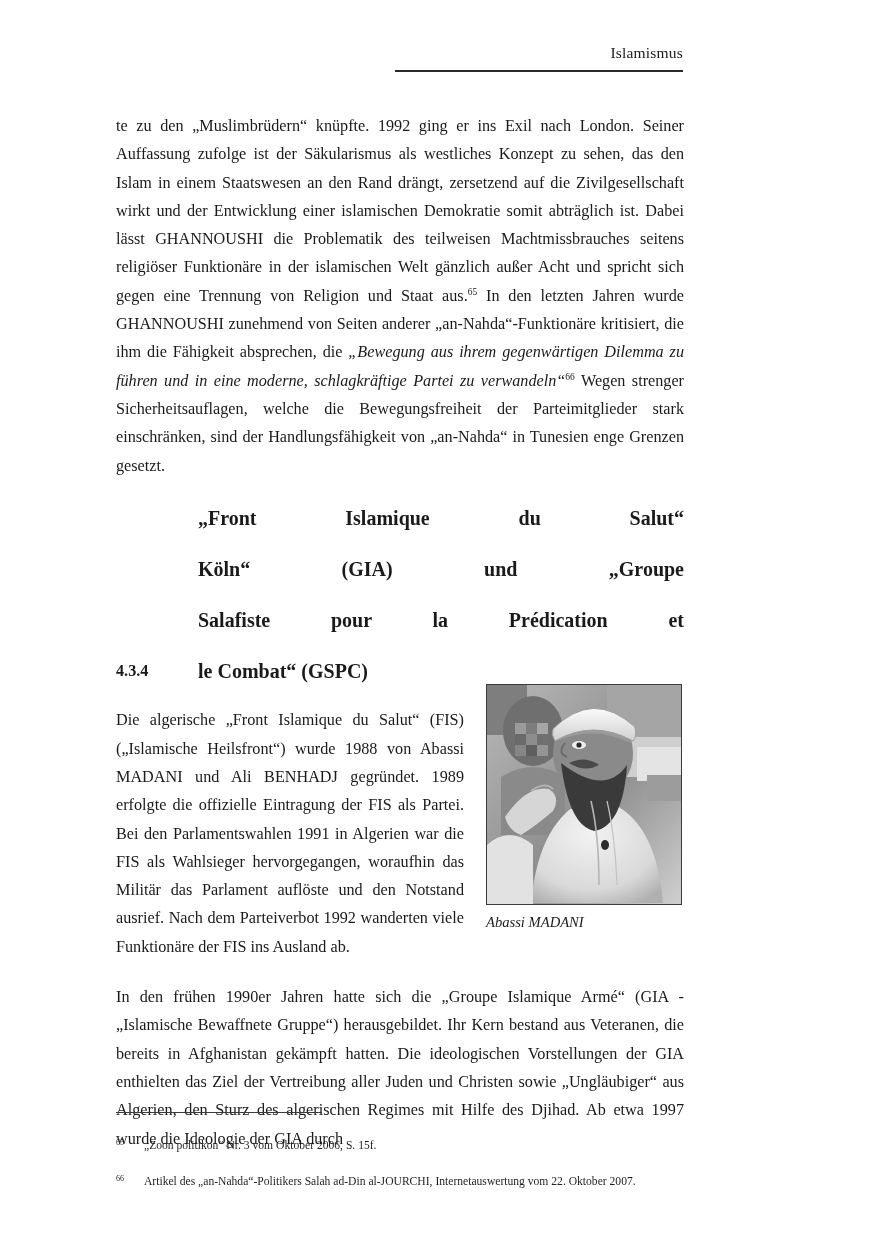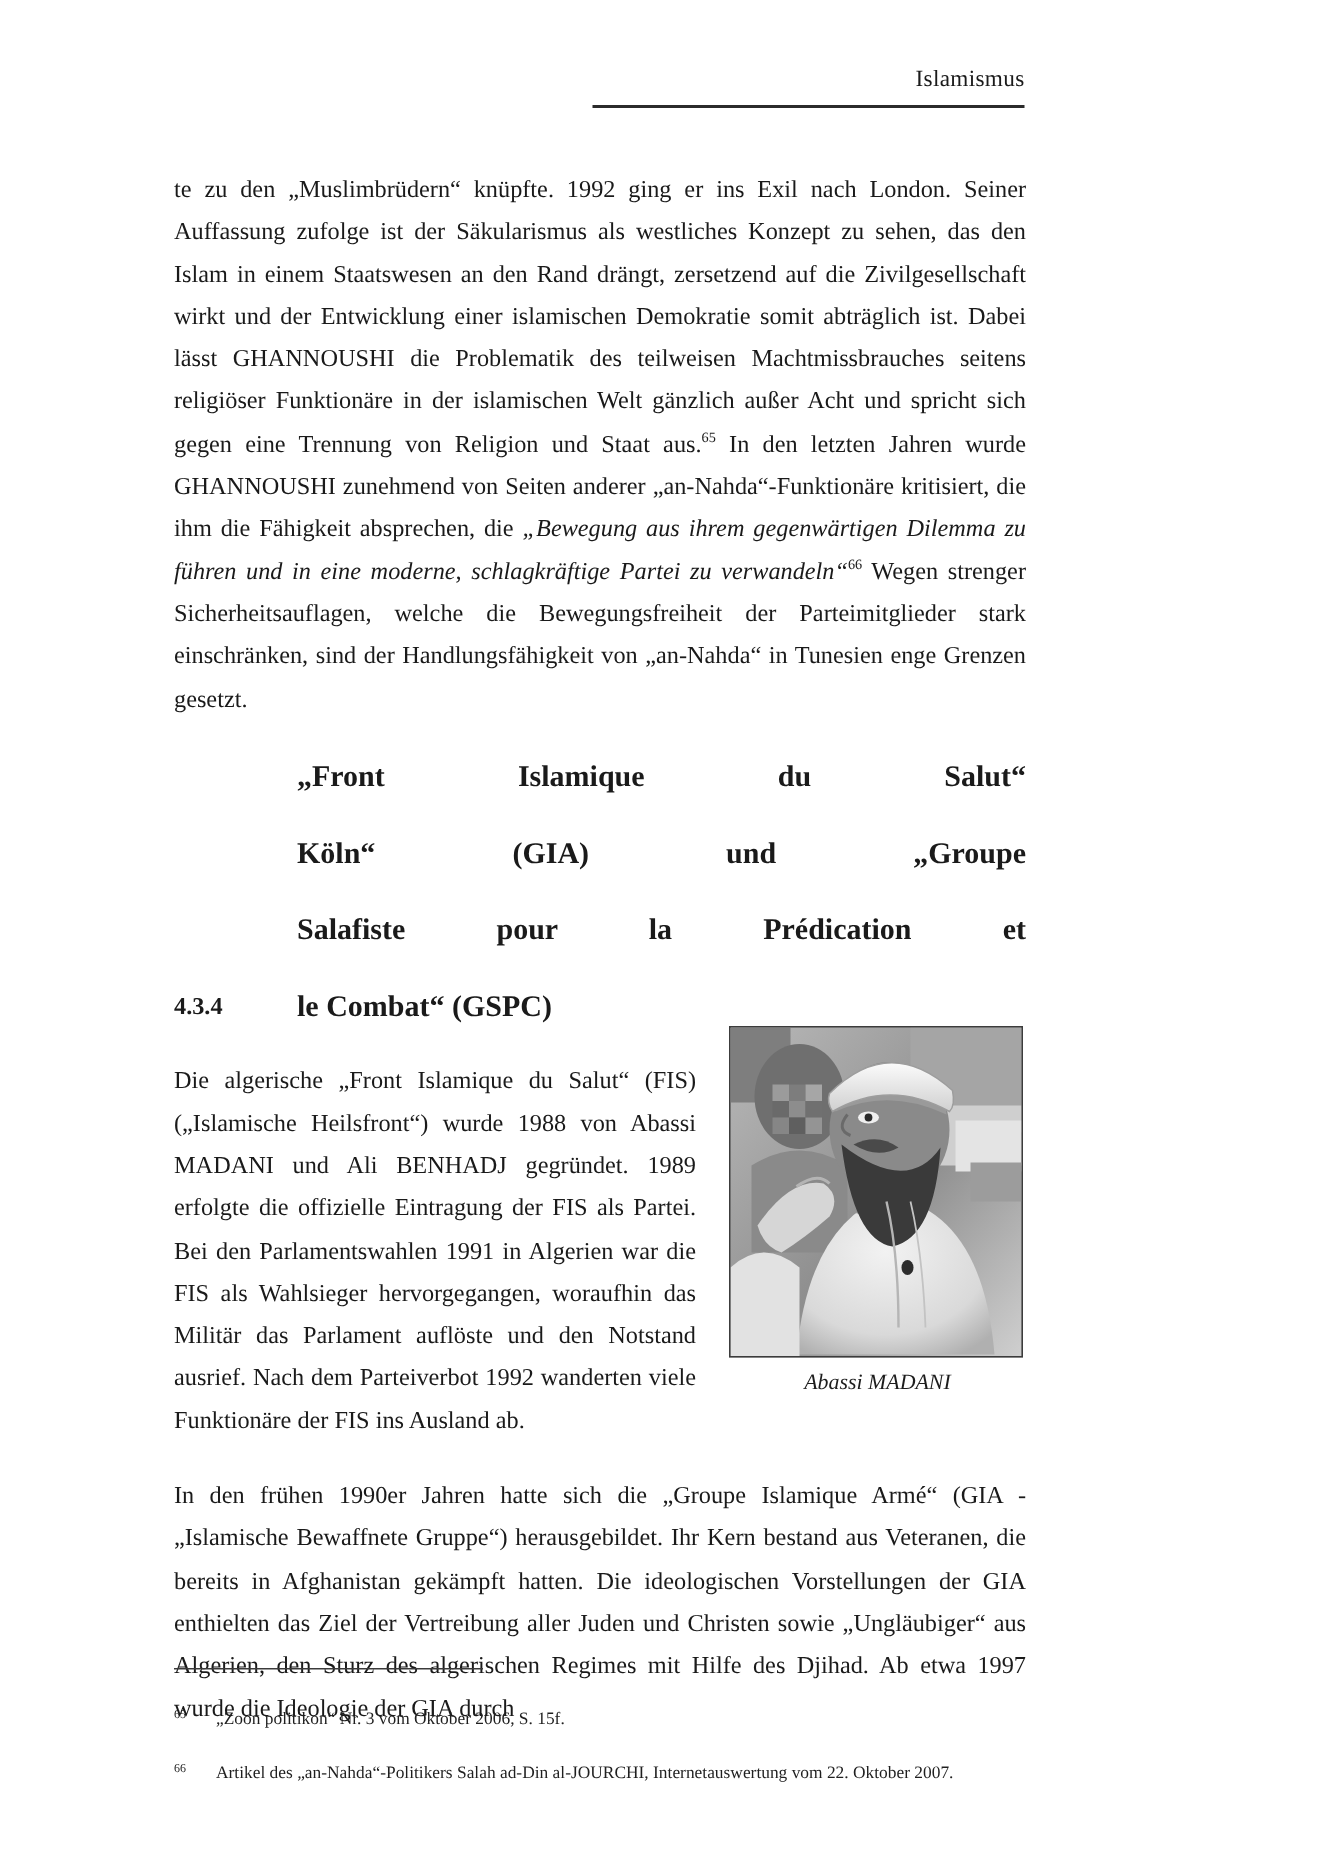--- a/index.html
+++ b/index.html
@@ -84,21 +84,20 @@
     width: 194px;
     height: 219px;
     border: 1.4px solid #3c3c3c;
     overflow: hidden;
     position: relative;
     background: #9a9a9a;
   }
   .portrait-canvas { display: block; width: 100%; height: 100%; }
   .portrait-cap {
     margin-top: 9px;
-    text-align: center;
     font-style: italic;
     font-size: 14.6px;
     color: #1d1d1d;
   }
 
   
   .sec-head {
     display: flex;
     align-items: flex-end;
     margin-top: 26px;

